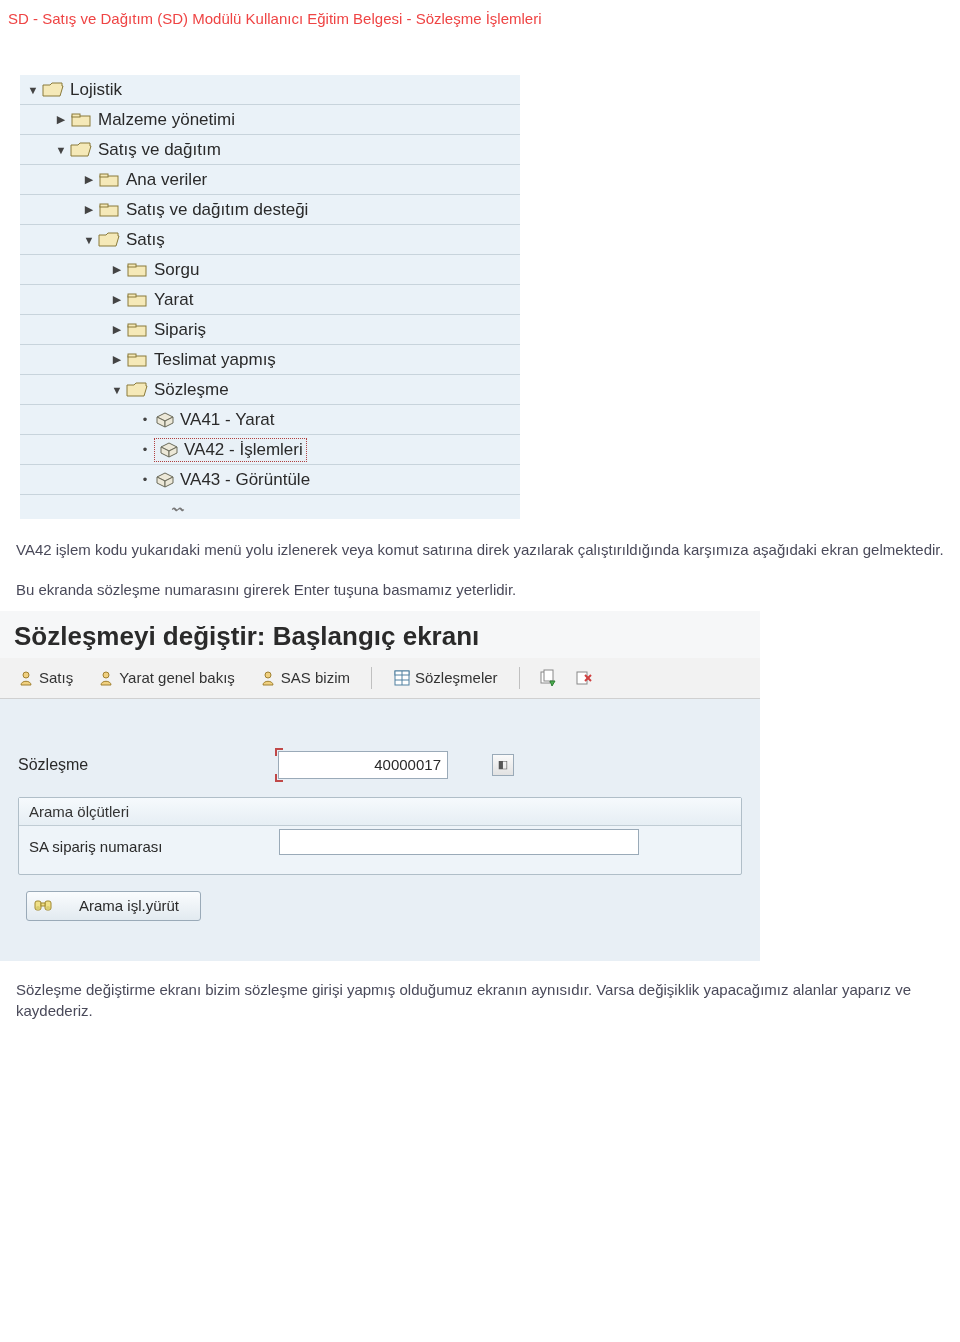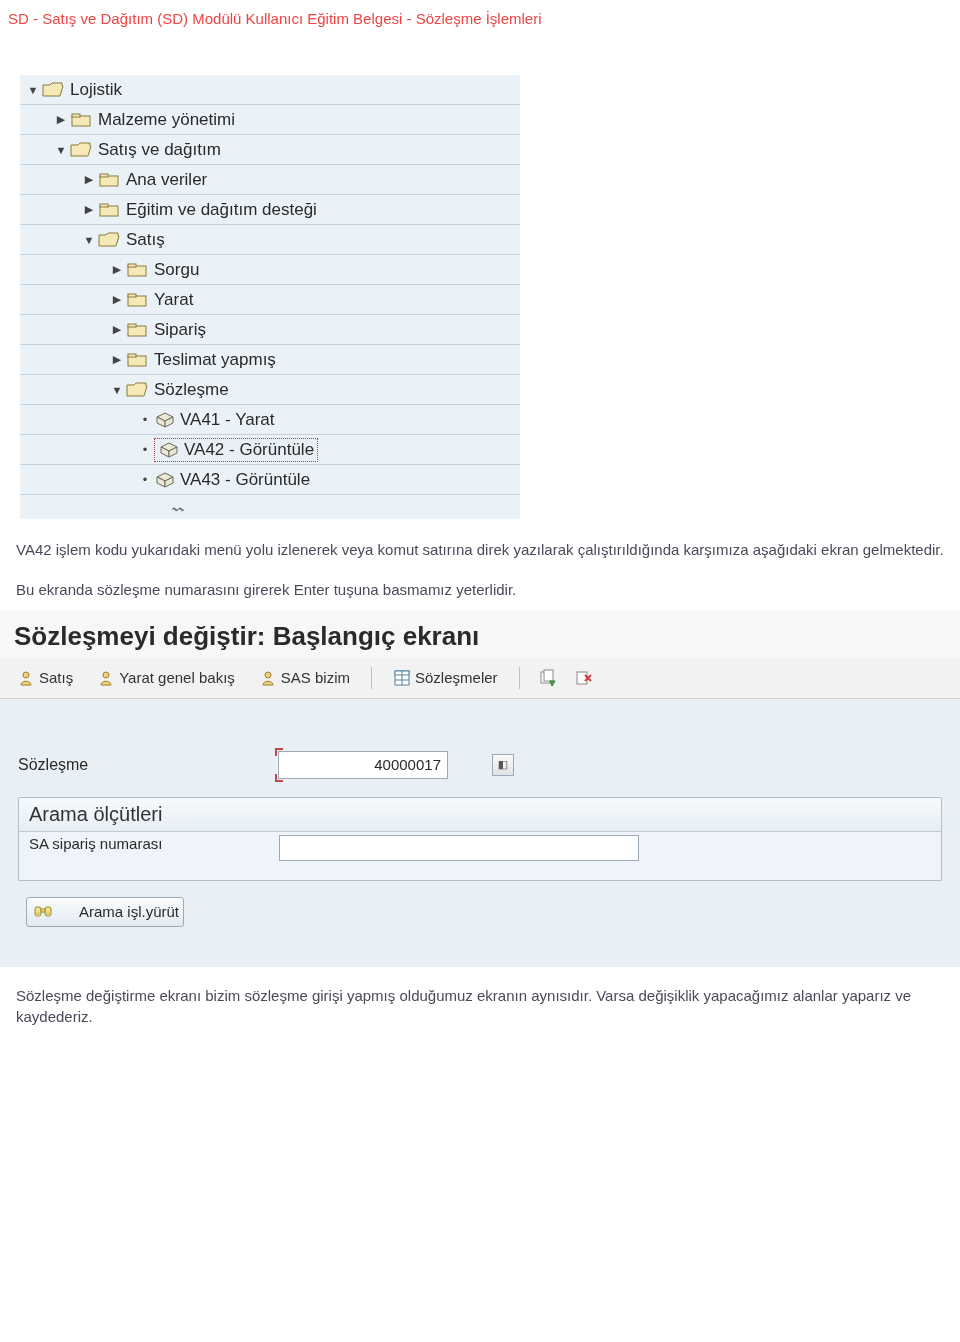--- a/index.html
+++ b/index.html
@@ -85,21 +85,21 @@
     .para {
       font-size: 15px;
       color: #4a4a5a;
       margin: 18px 8px 6px 16px;
       line-height: 1.45;
     }
 
     
     .sap-screen {
       margin: 10px 0 0 0;
-      width: 960px;
+      width: 760px;
     }
     .sap-title {
       font-size: 26px;
       font-weight: bold;
       color: #2a2a2a;
       background: #f6f7f8;
       padding: 10px 14px 6px 14px;
     }
     .toolbar {
       background: #f2f2f2;
@@ -190,25 +190,25 @@
     .group-box {
       border: 1px solid #b0bec8;
       background: #eef4f9;
       margin: 0 0 12px 0;
       border-radius: 2px;
     }
     .group-title-row {
       background: linear-gradient(#f6fafd,#e6eef4);
       border-bottom: 1px solid #c0ccd4;
       padding: 5px 10px;
-      font-size: 20px;
+      font-size: 15px;
     }
     .group-field-row {
       display: flex;
-      align-items: flex-start;
+      align-items: flex-end;
       padding: 3px 10px;
     }
     .group-field-row .gf-label {
       width: 250px;
       font-size: 15px;
       color: #2a2a2a;
     }
     .group-field-row .gf-input {
       width: 360px;
       height: 26px;
@@ -218,21 +218,21 @@
       font-size: 15px;
     }
     .group-spacer { height: 16px; }
 
     .exec-btn {
       display: inline-flex;
       align-items: center;
       background: linear-gradient(#fafcfe,#e2eaf0);
       border: 1px solid #9aaab8;
       border-radius: 3px;
-      padding: 4px 4px 4px 6px;
+      padding: 4px 21px 4px 6px;
       font-size: 15px;
       color: #2a2a2a;
       margin: 0 0 0 8px;
     }
     .exec-btn .mini-icon svg rect { fill: #f0e088; stroke: #a08830; }
     .exec-btn .mini-icon svg circle { fill: #d8cc70; }
     .exec-wrap { margin-top: 16px; }
   </style>
 </head>
 <body>
@@ -288,21 +288,21 @@
 
   <div class="tree-row">
     <span class="indent i2"></span>
     <span class="caret">▶</span>
     <span class="folder-icon folder-closed">
       <svg width="20" height="14" viewBox="0 0 20 14">
           <rect x="1" y="3" width="18" height="10" stroke-width="1"></rect>
           <rect x="1" y="1" width="8" height="3" stroke-width="1"></rect>
         </svg>
     </span>
-    <span>Eğitim ve dağıtım desteği</span>
+    <span>Satış ve dağıtım desteği</span>
   </div>
 
   <div class="tree-row">
     <span class="indent i2"></span>
     <span class="caret">▼</span>
     <span class="folder-icon folder-open">
       <svg width="22" height="16" viewBox="0 0 22 16">
           <polygon points="1,3 8,3 10,1 20,1 20,4 21,4 18,14 1,14" stroke-width="1"></polygon>
         </svg>
     </span>
@@ -385,21 +385,21 @@
     <span class="indent i4"></span>
     <span class="bullet">•</span>
     <span class="sel-item">
       <span class="cube-icon">
         <svg width="18" height="16" viewBox="0 0 18 16">
             <polygon points="9,1 17,5 9,9 1,5" stroke-width="1"></polygon>
             <polygon points="1,5 9,9 9,15 1,11" stroke-width="1"></polygon>
             <polygon points="17,5 9,9 9,15 17,11" stroke-width="1"></polygon>
           </svg>
       </span>
-      <span>VA42 - Görüntüle</span>
+      <span>VA42 - İşlemleri</span>
     </span>
   </div>
 
   <div class="tree-row">
     <span class="indent i4"></span>
     <span class="bullet">•</span>
     <span class="cube-icon">
       <svg width="18" height="16" viewBox="0 0 18 16">
           <polygon points="9,1 17,5 9,9 1,5" stroke-width="1"></polygon>
           <polygon points="1,5 9,9 9,15 1,11" stroke-width="1"></polygon>

